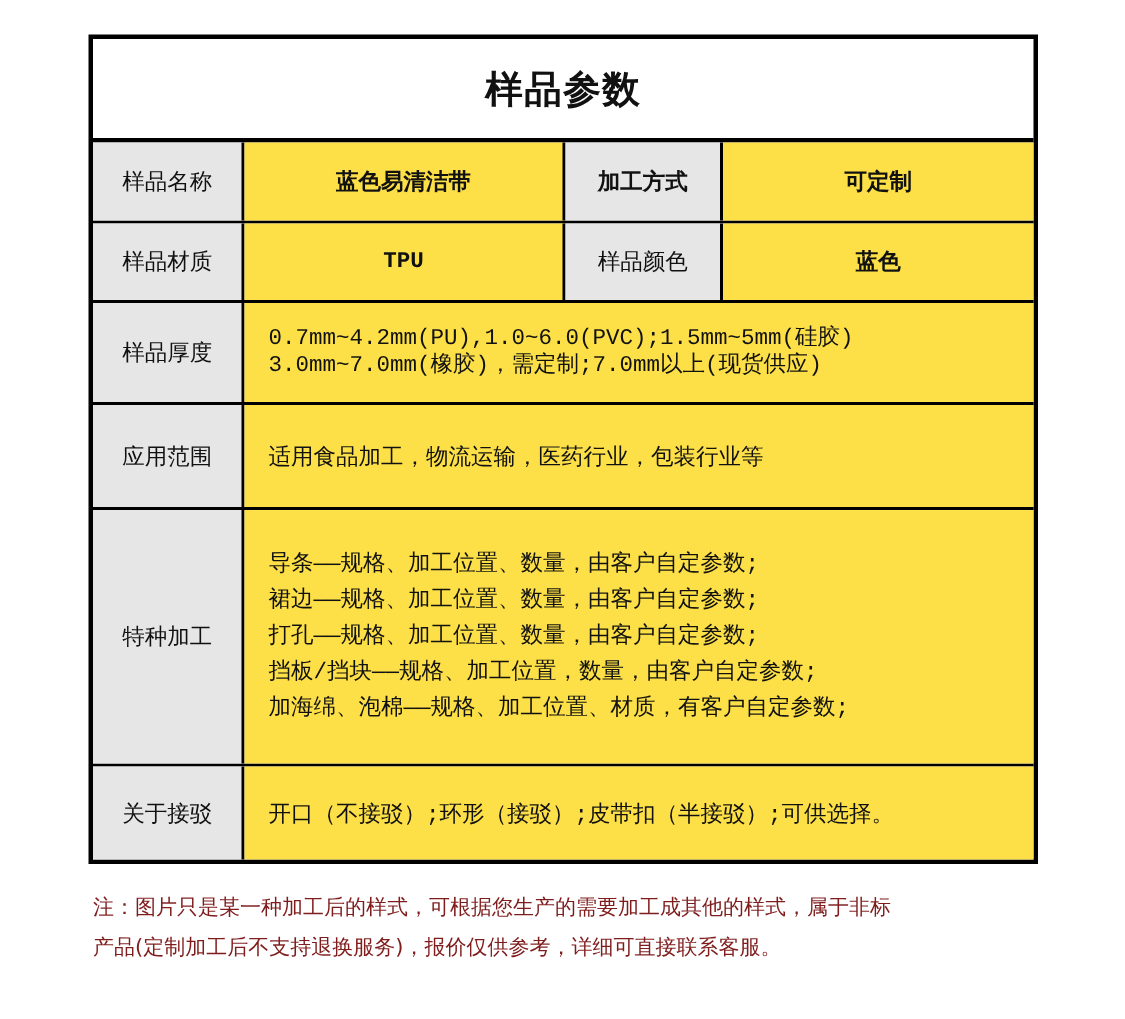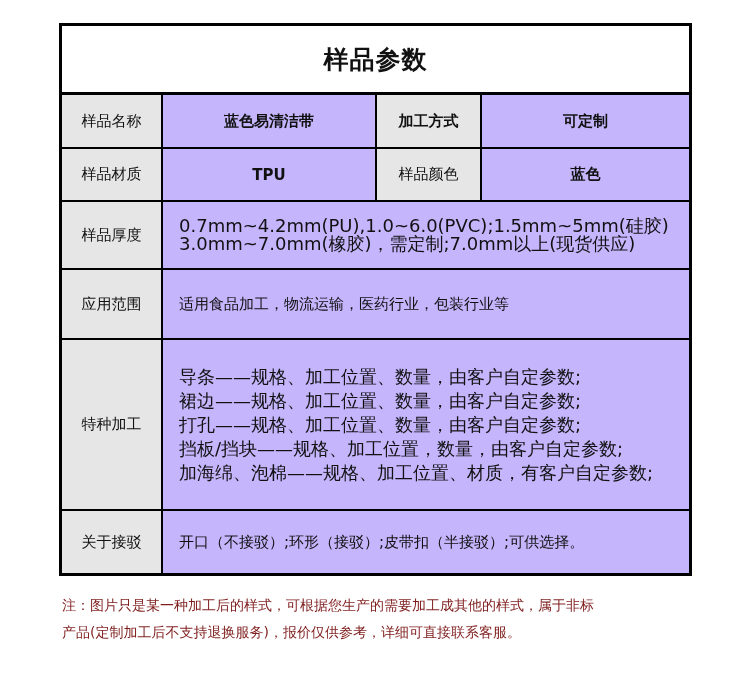--- a/index.html
+++ b/index.html
@@ -12,28 +12,28 @@
   .title-row {
     position: absolute; left: 0; top: 0; right: 0; height: 69px;
     border-bottom: 3px solid #000;
     display: flex; align-items: center; justify-content: center;
     font-size: 25px; font-weight: bold; letter-spacing: 1px;
   }
   .row { position: absolute; left: 0; right: 0; border-bottom: 2px solid #000; display: flex; }
   .row.last { border-bottom: none; }
   .cell { height: 100%; display: flex; align-items: center; justify-content: center; font-size: 15px; }
   .label { background: #e6e6e6; width: 101px; border-right: 2px solid #000; flex: none; }
-  .val { background: #c4b5fd; }
+  .val { background: #fde047; font-family: Liberation Mono, monospace; }
   .bold { font-weight: bold; }
   .c1 { width: 214px; border-right: 2px solid #000; flex: none; }
   .label2 { width: 105px; font-family: Liberation Serif, serif; }
   .c2 { flex: 1; }
   .wide { flex: 1; justify-content: flex-start; padding-left: 16px; }
   .wide.multi { flex-direction: column; align-items: flex-start; justify-content: center; }
-  .line { font-size: 18px; line-height: 18px; }
+  .line { font-size: 15px; line-height: 18px; }
   .special .line { line-height: 24px; }
   .note {
     position: absolute; left: 62px; top: 592px; width: 640px;
     font-size: 14px; line-height: 27px; color: #7f1d1d;
   }
 </style>
 </head>
 <body>
 
 <div class="table">

